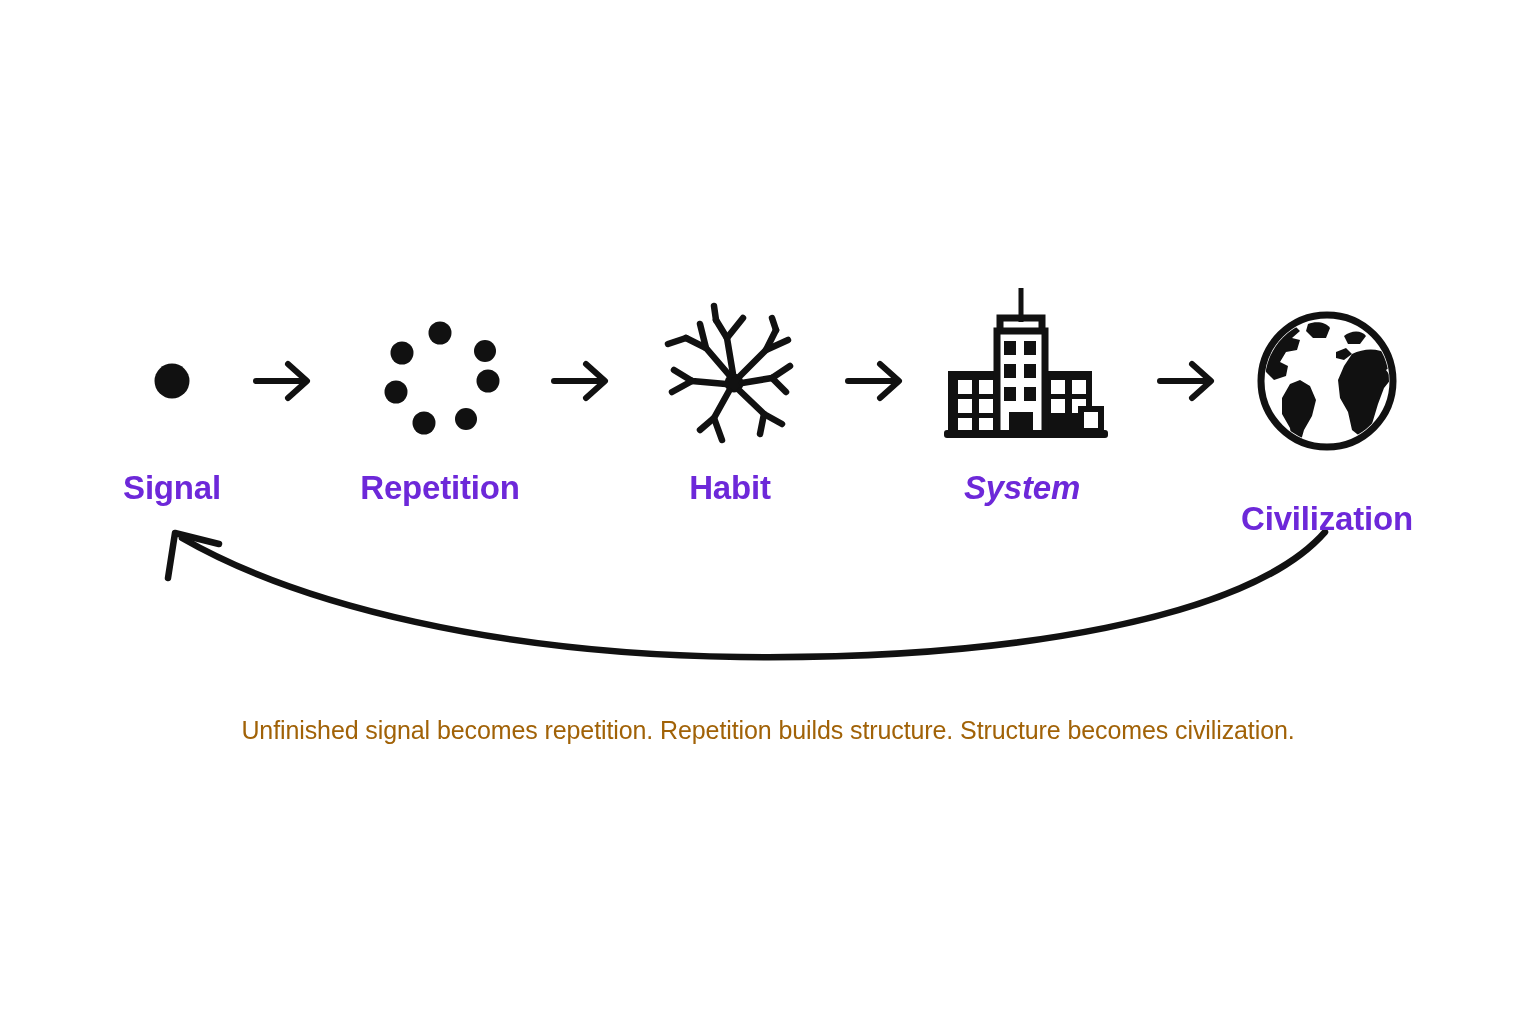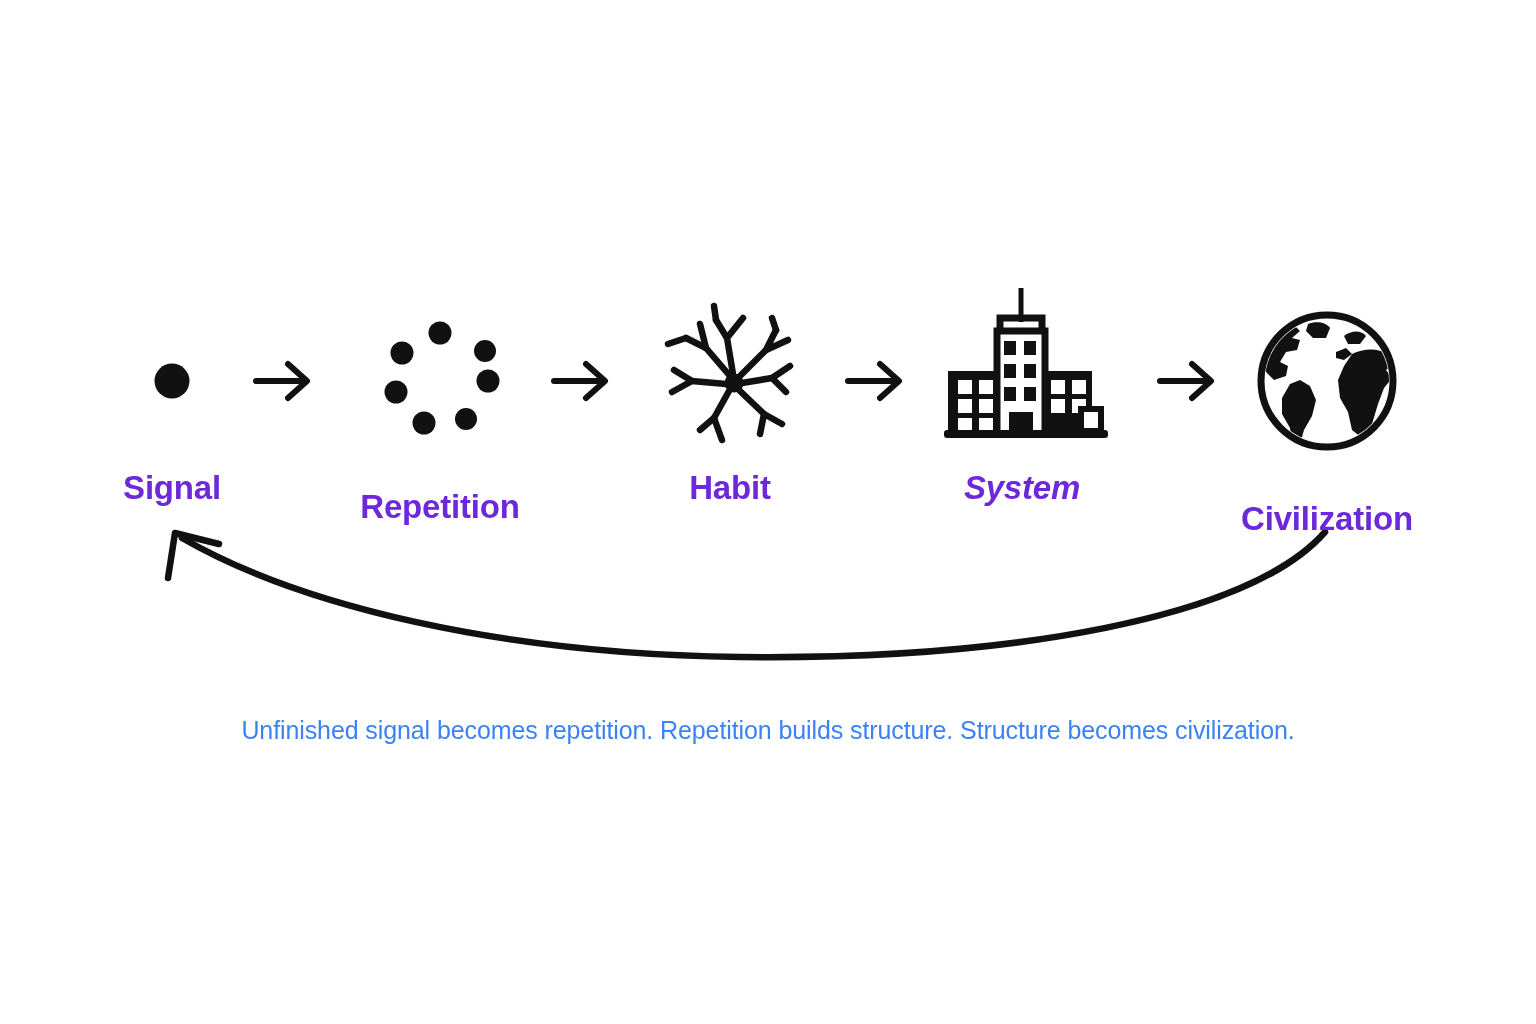--- a/index.html
+++ b/index.html
@@ -42,21 +42,21 @@
   }
   .caption {
     position: absolute;
     left: 0;
     top: 714px;
     width: 1536px;
     text-align: center;
     font-family: "Liberation Sans", sans-serif;
     font-size: 25px;
     font-weight: 400;
-    color: #3b82f6;
+    color: #a16207;
     letter-spacing: -0.1px;
     line-height: 1.3;
   }
 </style>
 </head>
 <body>
 
 <div id="stage">
 
   <svg id="diagram-svg" viewBox="0 0 1536 1024" xmlns="http://www.w3.org/2000/svg">
@@ -203,21 +203,21 @@
     <g fill="none" stroke="#111111" stroke-width="6.5" stroke-linecap="round" stroke-linejoin="round">
       <path d="M1325 532
                C1250 618 1010 660 740 657
                C500 654 300 606 182 538"></path>
       <polyline points="168,578 175,533 219,544" fill="none"></polyline>
     </g>
   </svg>
 
   <div class="stage-label" style="left:172px; top:471px;">Signal</div>
 
-  <div class="stage-label" style="left:440px; top:490px;">Repetition</div>
+  <div class="stage-label" style="left:440px; top:471px;">Repetition</div>
 
   <div class="stage-label" style="left:730px; top:471px;">Habit</div>
 
   <div class="stage-label" style="left:1022px; top:471px;font-style:italic;">System</div>
 
   <div class="stage-label" style="left:1327px; top:471px;margin-top:31px;">Civilization</div>
 
   <div class="caption">Unfinished signal becomes repetition. Repetition builds structure. Structure becomes civilization.</div>
 
 </div>

